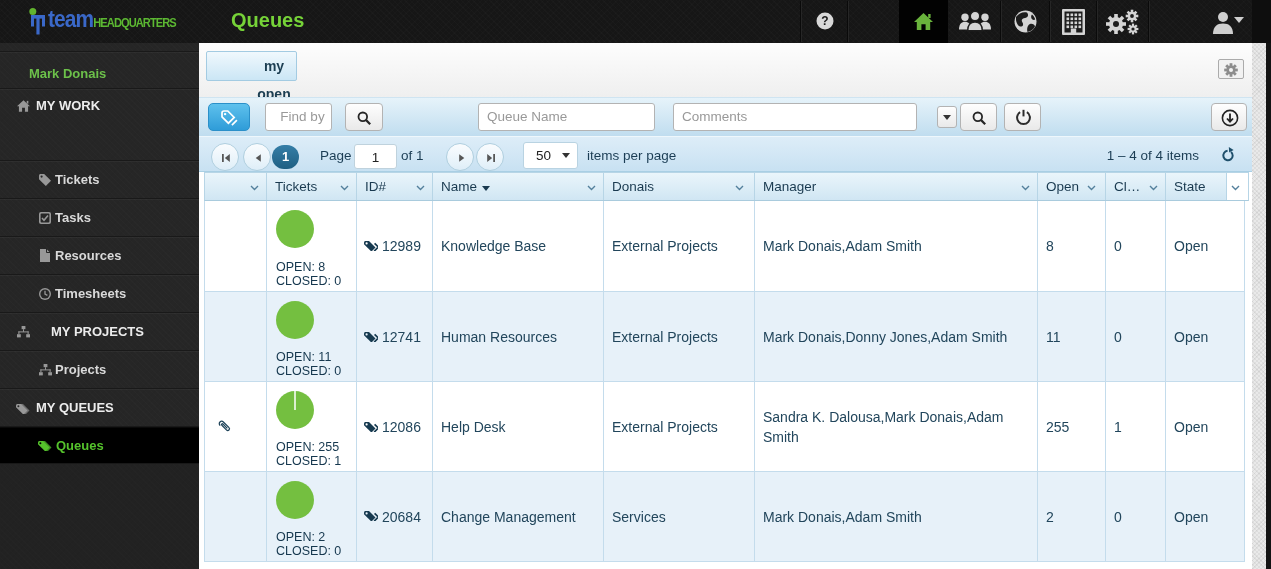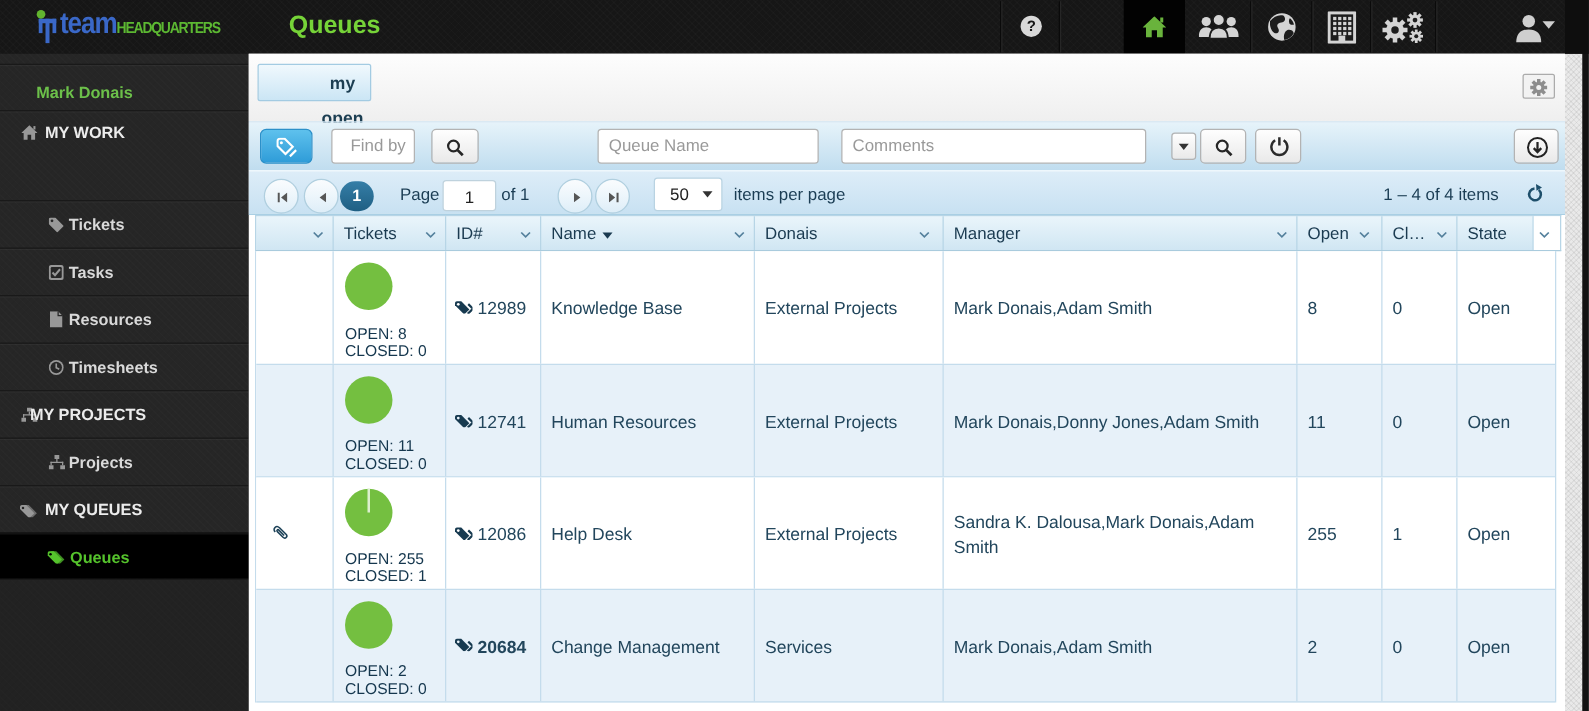--- a/index.html
+++ b/index.html
@@ -237,21 +237,21 @@
         <g fill="#989898">
           <rect x="4.6" y="0" width="3.8" height="3.2"></rect>
           <rect x="0" y="8.2" width="3.8" height="3.2"></rect>
           <rect x="9.2" y="8.2" width="3.8" height="3.2"></rect>
           <rect x="6" y="3.2" width="1" height="2.6"></rect>
           <rect x="1.4" y="5.4" width="10.2" height="1"></rect>
           <rect x="1.4" y="5.4" width="1" height="2.8"></rect>
           <rect x="10.6" y="5.4" width="1" height="2.8"></rect>
         </g>
       </svg>
-    <span class="txt" style="left:24px;">MY PROJECTS</span>
+    <span class="txt" style="left:51px;">MY PROJECTS</span>
     </div>
   <div class="srow" style="top:307px;height:38px;line-height:38px;padding-left:28px;">
     <svg style="position:absolute;left:39px;top:13px;" width="13" height="12" viewBox="0 0 13 12">
         <g fill="#989898">
           <rect x="4.6" y="0" width="3.8" height="3.2"></rect>
           <rect x="0" y="8.2" width="3.8" height="3.2"></rect>
           <rect x="9.2" y="8.2" width="3.8" height="3.2"></rect>
           <rect x="6" y="3.2" width="1" height="2.6"></rect>
           <rect x="1.4" y="5.4" width="10.2" height="1"></rect>
           <rect x="1.4" y="5.4" width="1" height="2.8"></rect>
@@ -508,21 +508,21 @@
       <div class="tcell ctext" style="left:961px;width:78px;border-right:none;">Open</div>
     </div>
 
     <div class="trow alt" style="height:90px;">
       <div class="tcell" style="left:0;width:62px;"></div>
       <div class="tcell" style="left:62px;width:90px;">
         <div class="circle"></div>
         <div class="oc" style="top:58px;">OPEN: 2</div>
         <div class="oc" style="top:72px;">CLOSED: 0</div>
       </div>
-      <div class="tcell ctext" style="left:152px;width:76px;font-weight:bold;">
+      <div class="tcell ctext" style="left:152px;width:76px;">
         <svg style="position:absolute;left:7px;top:37px;" width="14" height="12" viewBox="0 0 14 12">
             <path d="M10.6 4.3 L14.3 8 L10.2 12.1" fill="none" stroke="#173a50" stroke-width="1.7"></path>
             <path d="M0 3.5 C0 2.7 .7 2 1.5 2 L5 2 L11.5 8.5 L8 12 L6.8 12 L0 5.2 Z" fill="#173a50"></path>
             <circle cx="2.6" cy="4.4" r="1.1" fill="#e7f1f9"></circle>
           </svg>
         <span style="margin-left:17px;">20684</span>
         </div>
       <div class="tcell ctext" style="left:228px;width:171px;">Change Management</div>
       <div class="tcell ctext" style="left:399px;width:151px;">Services</div>
       <div class="tcell ctext" style="left:550px;width:283px;">

